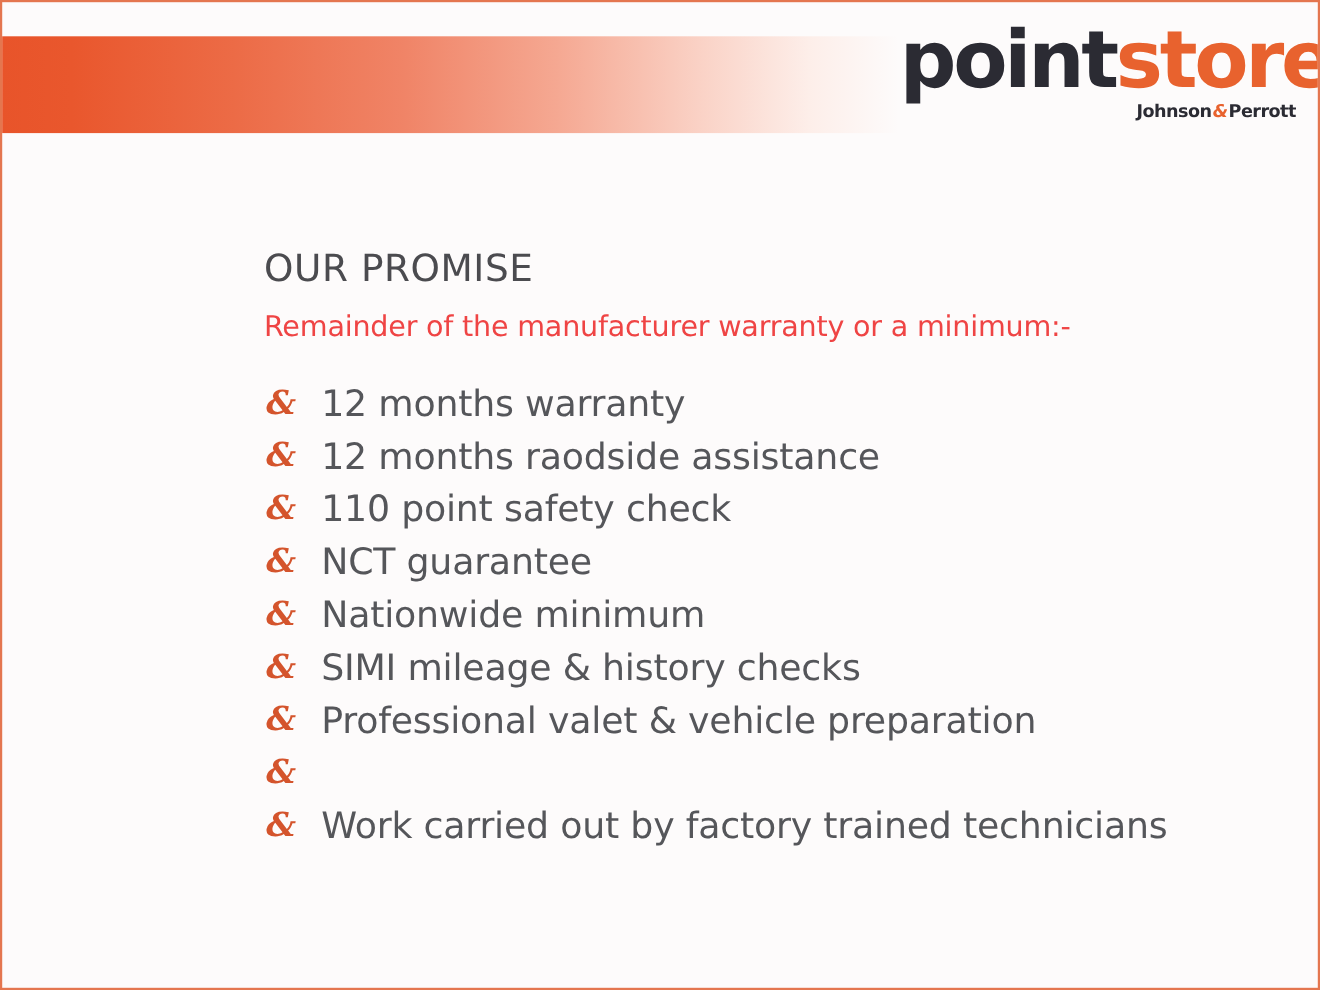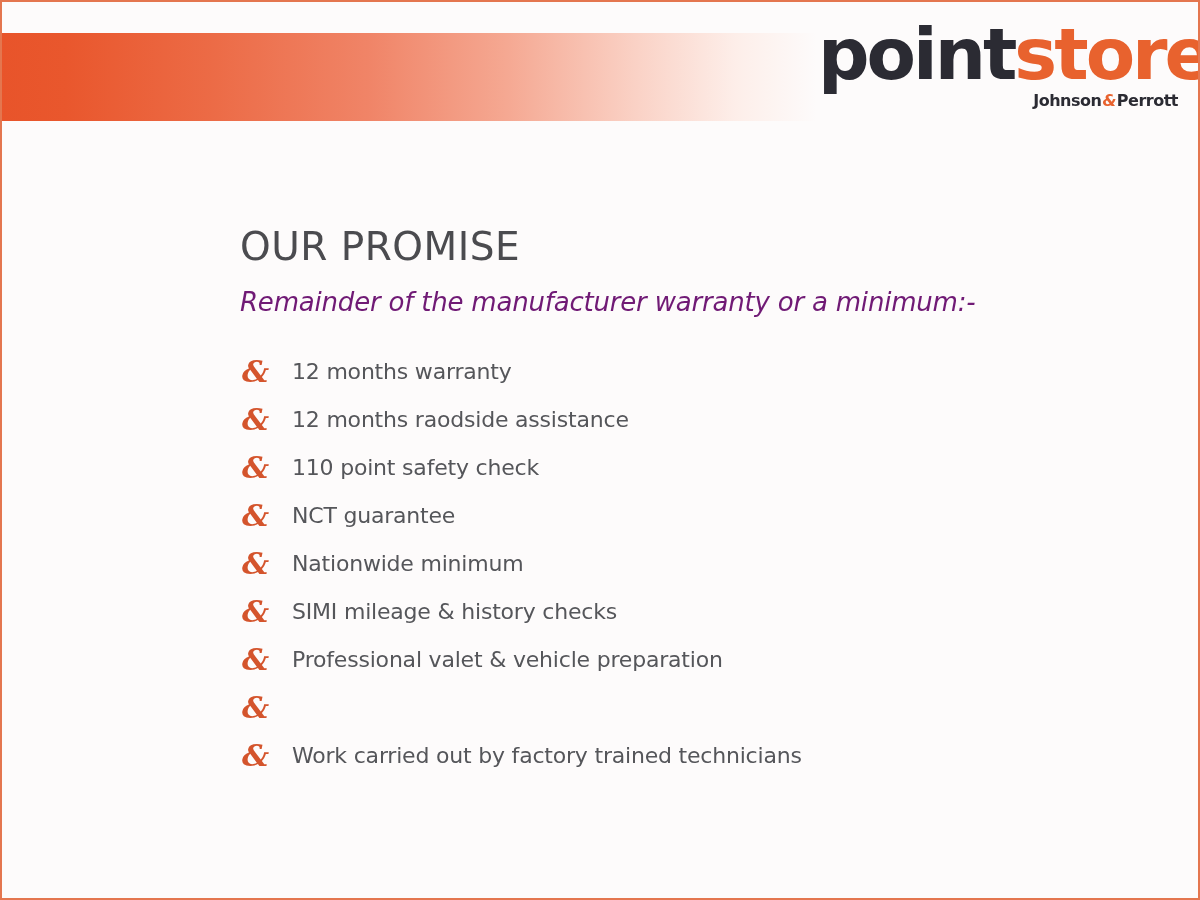--- a/index.html
+++ b/index.html
@@ -89,37 +89,36 @@
   
   .content {
     position: absolute;
     left: 238px;
     top: 225px;
     width: 900px;
   }
 
   .promise-title {
     font-family: "DejaVu Sans", sans-serif;
-    font-size: 39px;
+    font-size: 34px;
     font-weight: normal;
     letter-spacing: 0.5px;
     color: #4b4b4f;
     margin: 0 0 22px 0;
     line-height: 1;
   }
 
   .promise-sub {
     font-family: "DejaVu Sans", sans-serif;
     font-size: 26px;
     font-weight: normal;
-    color: #701a75;
+    color: #ef4444;
     margin: 0 0 30px 0;
     line-height: 1.15;
     letter-spacing: -0.2px;
-    font-style: italic;
   }
 
   .promise-list {
     list-style: none;
     margin: 0;
     padding: 0;
   }
 
   .promise-item {
     display: flex;
@@ -134,21 +133,21 @@
     font-weight: bold;
     font-size: 30px;
     color: #d4542c;
     line-height: 1;
     text-align: left;
     padding-left: 2px;
   }
 
   .item-text {
     font-family: "DejaVu Sans", sans-serif;
-    font-size: 22px;
+    font-size: 33px;
     color: #55565a;
     line-height: 1.1;
     letter-spacing: -0.2px;
     white-space: nowrap;
   }
 </style>
 </head>
 <body>
 
 <div class="slide">

